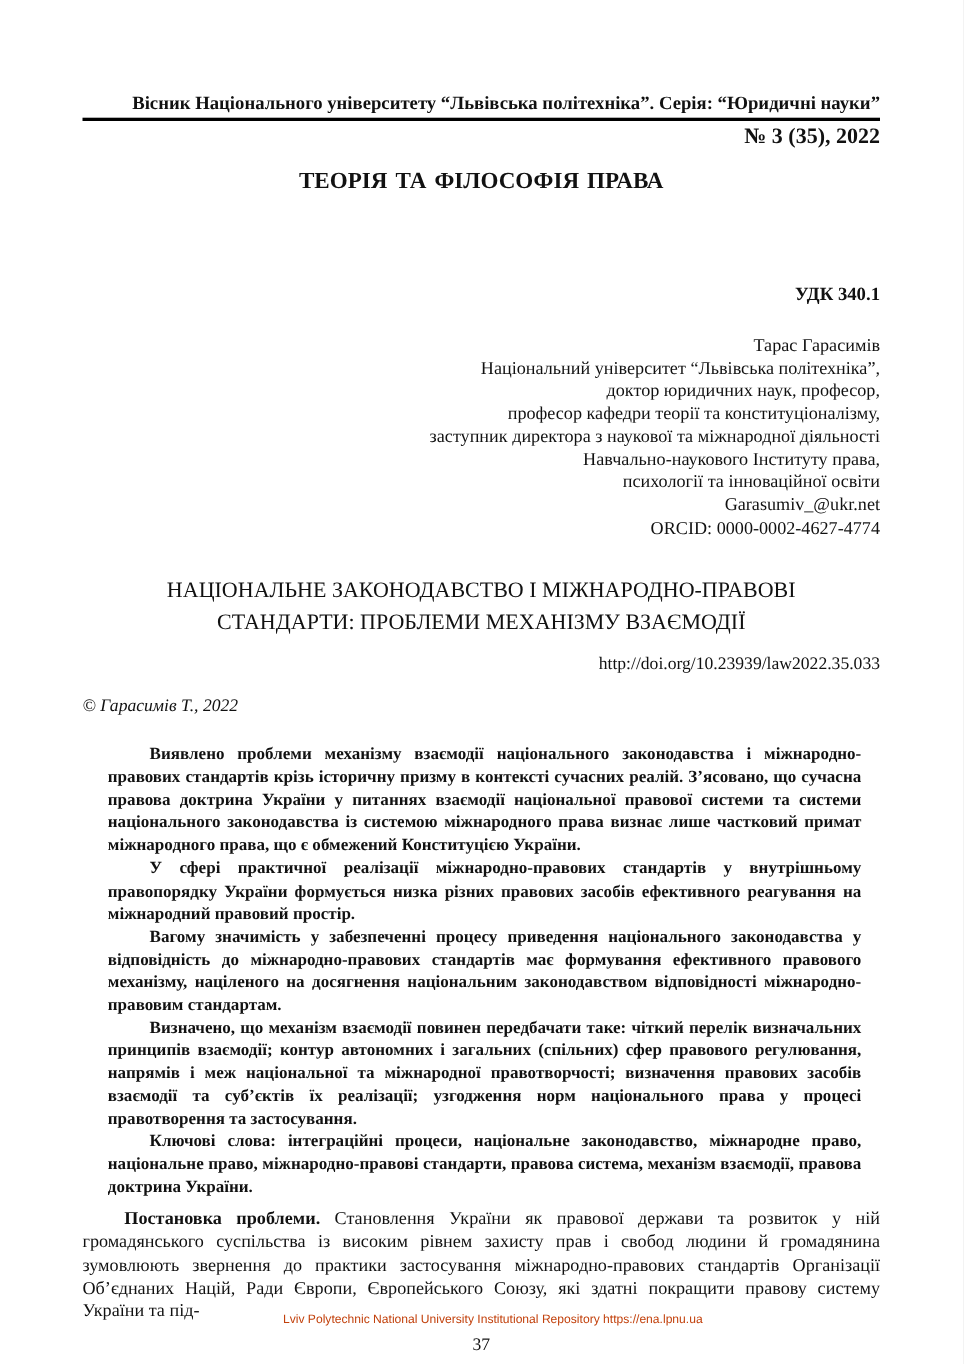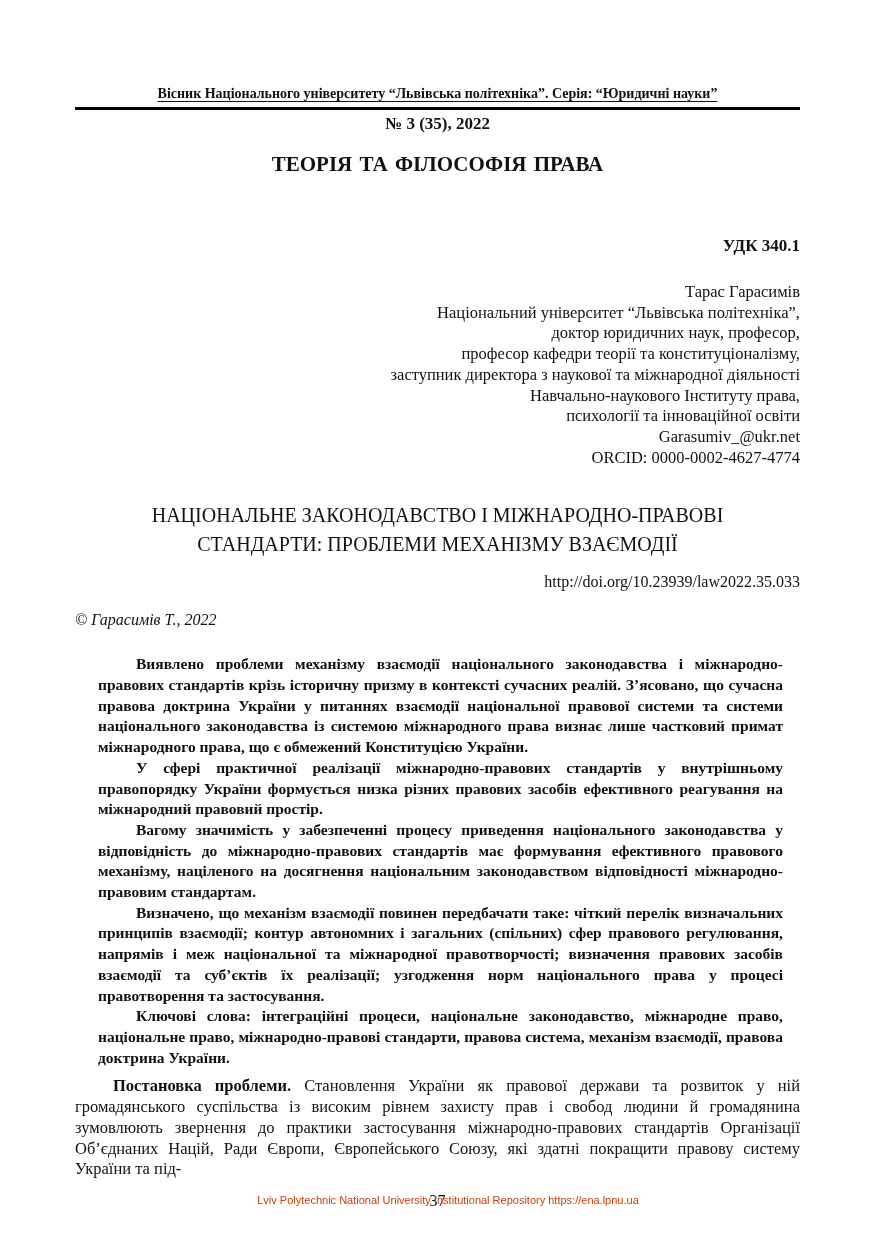--- a/index.html
+++ b/index.html
@@ -10,30 +10,30 @@
     background:#ffffff;
     color:#111;
     font-family:"Liberation Serif","DejaVu Serif",serif;
     box-sizing:border-box;
     padding:84px 76px 0 75px;
     overflow:hidden;
   }
   
   .runhead{border-bottom:3px solid #000;padding-bottom:3px;}
   .journal-line{
-    font-size:14px;line-height:20px;font-weight:bold;text-align:center;
-    text-decoration:underline;text-underline-offset:3px;
+    font-size:17px;line-height:20px;font-weight:bold;text-align:right;
+    text-underline-offset:3px;
   }
-  .issue-line{font-size:17px;line-height:20px;font-weight:bold;text-align:center;margin-top:4px;}
+  .issue-line{font-size:20px;line-height:20px;font-weight:bold;text-align:right;margin-top:4px;}
   
   .section-title{
     margin-top:19px;font-size:21px;line-height:22px;font-weight:bold;
     text-align:center;word-spacing:2px;
   }
-  .udc{margin-top:61px;font-size:17px;line-height:20px;font-weight:bold;text-align:right;}
+  .udc{margin-top:83px;font-size:17px;line-height:20px;font-weight:bold;text-align:right;}
   
   .author{margin-top:26px;text-align:right;font-size:16.5px;line-height:20.7px;}
   .author-name{font-weight:normal;}
   
   .article-title{
     margin:33px auto 0 auto;width:640px;
     font-size:20px;line-height:28.5px;font-weight:normal;text-align:center;
   }
   .doi{margin-top:14px;font-size:16px;line-height:20px;text-align:right;}
   .copyright{margin-top:18px;font-size:16px;line-height:20px;font-style:italic;text-align:left;}

